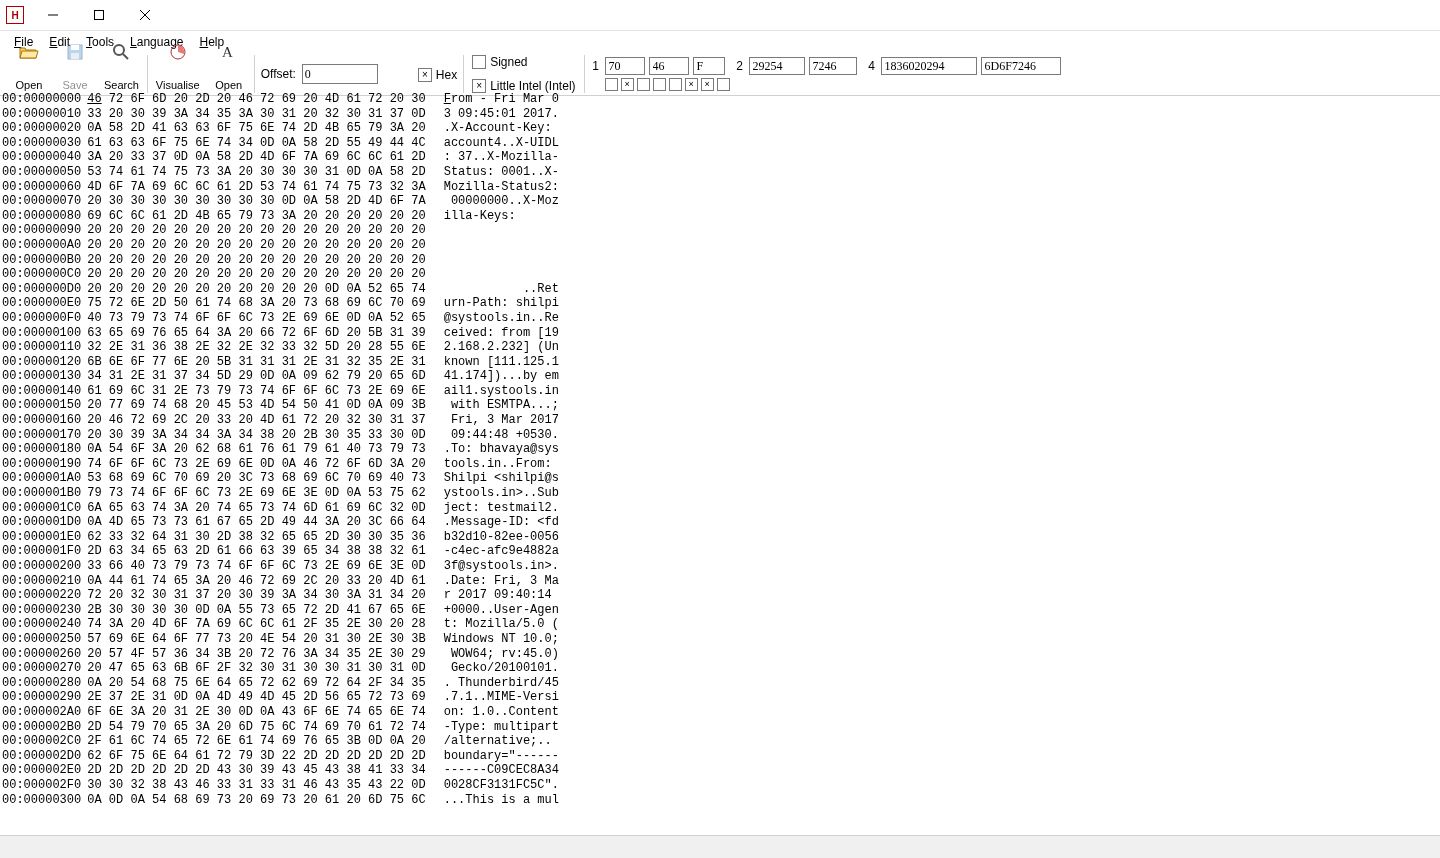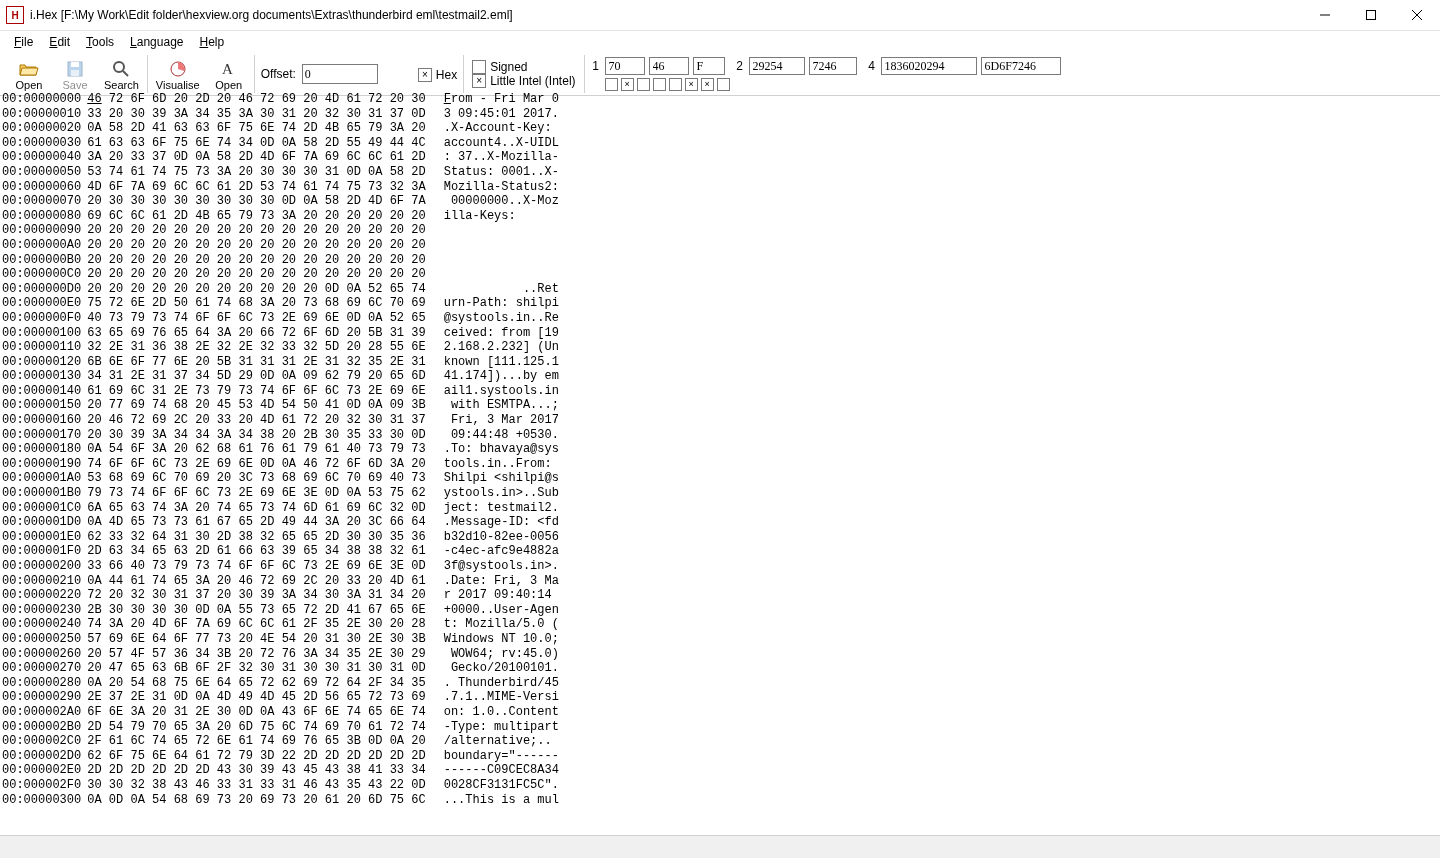--- a/index.html
+++ b/index.html
@@ -8,49 +8,48 @@
   .titlebar .title{flex:1;font-size:12px}
   .winbtns{display:flex}
   .winbtn{width:46px;height:30px;display:flex;align-items:center;justify-content:center;}
   .menubar{display:flex;gap:0;height:22px;align-items:center;padding:0 6px;}
   .menu-item{padding:2px 8px;text-align:right;}
   .menu-item u{text-decoration:underline}
   .toolbar{display:flex;align-items:center;height:38px;padding:2px 4px;border-bottom:1px solid #d0d0d0;gap:0}
   .tgroup{display:flex;align-items:flex-end;gap:4px;padding:0 4px;border-right:1px solid #d0d0d0;height:100%}
   .tbtn{display:flex;flex-direction:column;align-items:center;justify-content:flex-end;min-width:34px;padding:0 4px 2px 4px}
   .tbtn .ico{width:20px;height:18px;display:flex;align-items:center;justify-content:center}
-  .tbtn .lbl{font-size:11px;margin-top:1px}
+  .tbtn .lbl{font-size:11px;margin-top:18px}
   .tbtn.disabled{opacity:.45}
   .offset-group{display:flex;flex-direction:row;justify-content:center;padding:0 6px;border-right:1px solid #d0d0d0;height:100%}
   .offset-row{display:flex;align-items:center;gap:6px}
   .offset-input{width:70px;height:16px;border:1px solid #7a7a7a;font:12px "Segoe UI"}
   .chkrow{display:flex;align-items:center;gap:4px;font-size:12px}
   .chk{width:12px;height:12px;border:1px solid #7a7a7a;display:inline-flex;align-items:center;justify-content:center;font-size:10px;line-height:1}
-  .flags-group{display:flex;flex-direction:column;justify-content:center;padding:0 8px;border-right:1px solid #d0d0d0;height:100%;gap:0}
+  .flags-group{display:flex;flex-direction:column;justify-content:space-between;padding:0 8px;border-right:1px solid #d0d0d0;height:100%;gap:0}
   .vals-group{display:flex;flex-direction:column;justify-content:center;padding:0 6px;height:100%;gap:3px}
   .valrow{display:flex;align-items:center;gap:4px}
   .valrow .n{width:10px;text-align:center}
   .valrow input{height:16px;border:1px solid #7a7a7a;font:12px "Segoe UI";padding:0 3px}
   .dotrow{display:flex;gap:3px;padding-left:14px}
   .dot{width:11px;height:11px;border:1px solid #7a7a7a;display:inline-flex;align-items:center;justify-content:center;font-size:9px;line-height:1}
   .hexview{position:absolute;top:92px;bottom:22px;left:0;right:0;overflow-y:scroll;font-family:"Courier New",monospace;font-size:12px;line-height:14.6px;white-space:pre;padding-left:2px}
   .hexline{display:flex}
   .addr{color:#000000}
   .bytes{margin-left:6px}
   .ascii{margin-left:18px}
   .cursor{text-decoration:underline}
   .statusbar{position:absolute;bottom:0;left:0;right:0;height:22px;background:#f0f0f0;border-top:1px solid #d0d0d0}
   svg{display:block}
 </style>
 </head>
 <body>
 
 <div class="titlebar">
   <span class="app-icon">H</span>
-  <span class="title">i.Hex [F:\My Work\Edit folder\hexview.org documents\Extras\thunderbird eml\testmail2.eml]</span>
   <div class="winbtns">
     <div class="winbtn">
         <svg width="10" height="10">
           <line x1="0" y1="5" x2="10" y2="5" stroke="#000"></line>
         </svg>
       </div>
     <div class="winbtn">
         <svg width="10" height="10">
           <rect x="0.5" y="0.5" width="9" height="9" fill="none" stroke="#000"></rect>
         </svg>

